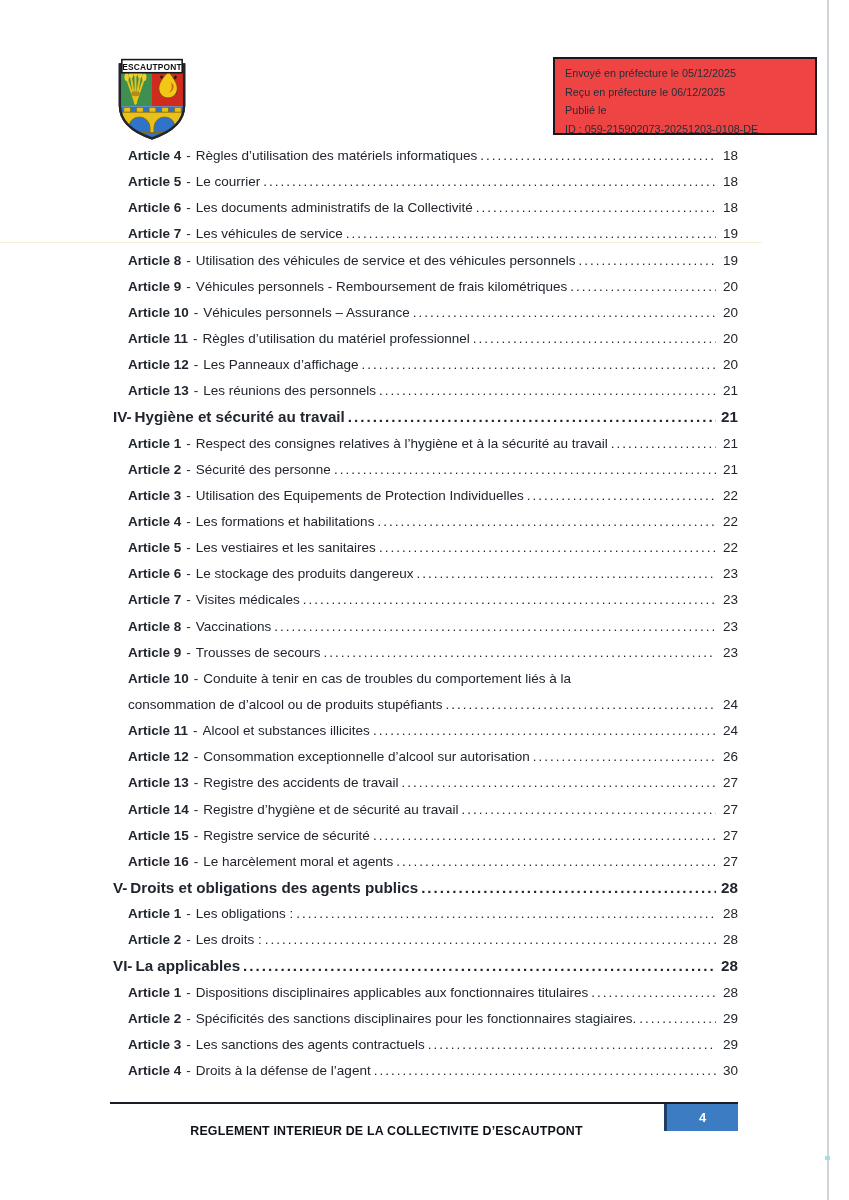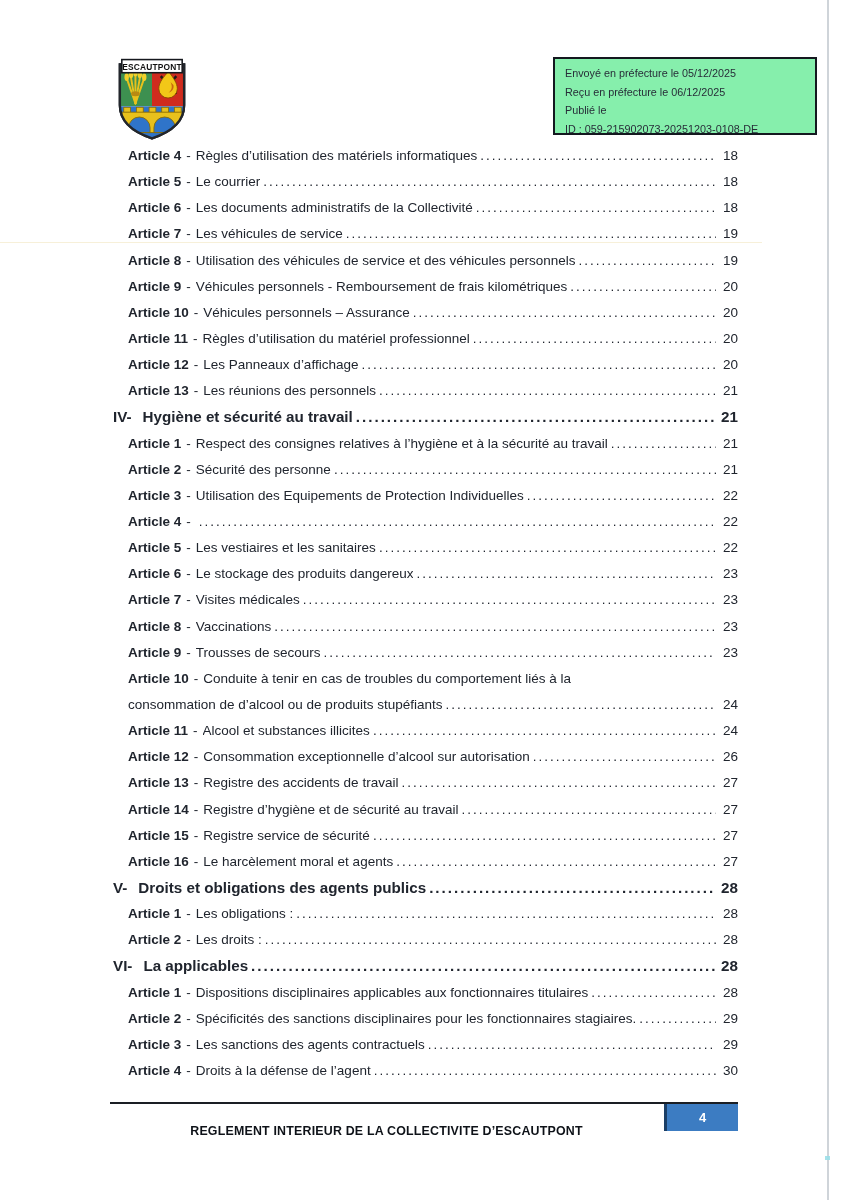--- a/index.html
+++ b/index.html
@@ -9,32 +9,32 @@
   }
   
   .edge-right{position:absolute;right:1px;top:0;height:100%;width:2px;background:#bfc5cc;opacity:.75;}
   .edge-tick{position:absolute;right:0;top:1156px;width:5px;height:4px;background:#9adfe8;opacity:.9;}
   .faint-line{position:absolute;left:0;top:242px;width:762px;height:1px;background:#f6edd2;opacity:.85;}
   
   .logo{position:absolute;left:115px;top:56px;width:74px;height:87px;}
   
   .stamp{
     position:absolute;left:553px;top:57px;width:264px;height:78px;box-sizing:border-box;
-    border:2px solid #14181f;background:#86efac;padding:5px 10px 0 10px;
+    border:2px solid #14181f;background:#ef4444;padding:5px 10px 0 10px;
     font-size:10.8px;line-height:18.6px;color:#272d38;
   }
   
   .toc{position:absolute;left:113px;top:143px;width:625px;}
   .toc-line{
     display:flex;align-items:baseline;height:26.15px;line-height:26.15px;
     font-size:13.5px;white-space:nowrap;
   }
   .article .toc-line{padding-left:15px;}
   .section .toc-line{font-size:15.2px;font-weight:bold;}
-  .section .lab{margin-right:11px;}
+  .section .lab{margin-right:3px;}
   .lab{font-weight:bold;flex:0 0 auto;}
   .sep{flex:0 0 auto;margin:0 5px;}
   .tx{flex:0 1 auto;min-width:0;overflow:hidden;}
   .dots{flex:1 1 0;min-width:0;overflow:hidden;letter-spacing:2px;margin:0 2px 0 3px;}
   .pg{flex:0 0 auto;min-width:20px;text-align:right;}
   
   .footer-rule{position:absolute;left:110px;top:1102px;width:628px;height:2px;background:#1a1e24;}
   .footer-title{
     position:absolute;left:110px;top:1124px;width:553px;text-align:center;
     font-size:12.4px;font-weight:bold;color:#0e1218;letter-spacing:.2px;
@@ -232,20 +232,21 @@
           <span class="sep">-</span>
           <span class="tx">Utilisation des Equipements de Protection Individuelles</span>
           <span class="dots">....................................................................................................................................................................................................................................................................</span>
           <span class="pg">22</span>
         </div>
       </div>
       <div class="toc-entry article">
         <div class="toc-line">
           <span class="lab">Article 4</span>
           <span class="sep">-</span>
+          <span class="tx">Les formations et habilitations</span>
           <span class="dots">....................................................................................................................................................................................................................................................................</span>
           <span class="pg">22</span>
         </div>
       </div>
       <div class="toc-entry article">
         <div class="toc-line">
           <span class="lab">Article 5</span>
           <span class="sep">-</span>
           <span class="tx">Les vestiaires et les sanitaires</span>
           <span class="dots">....................................................................................................................................................................................................................................................................</span>

